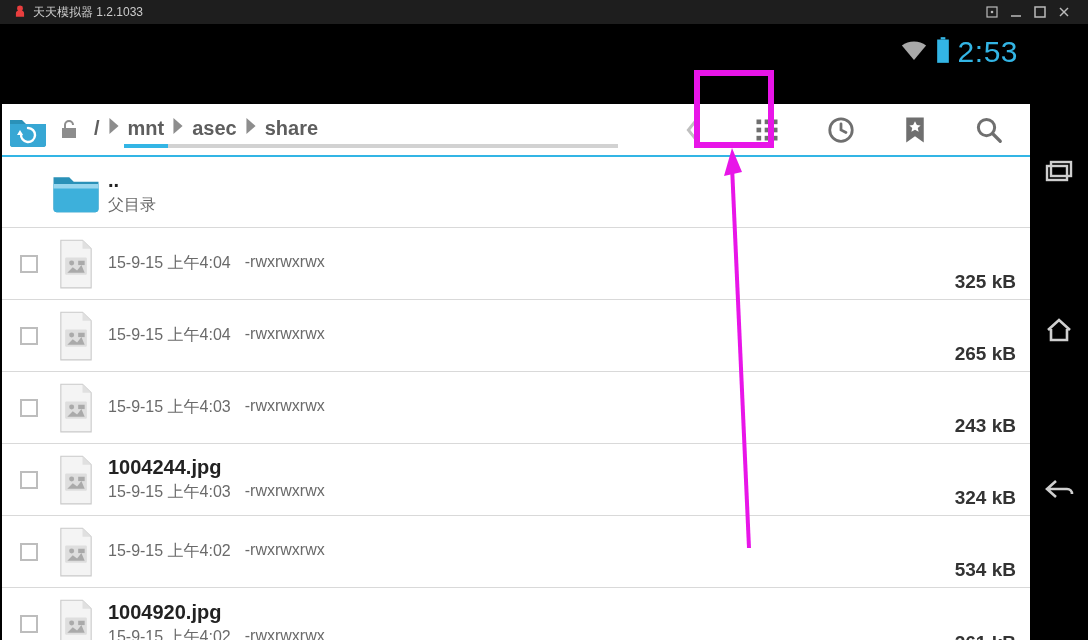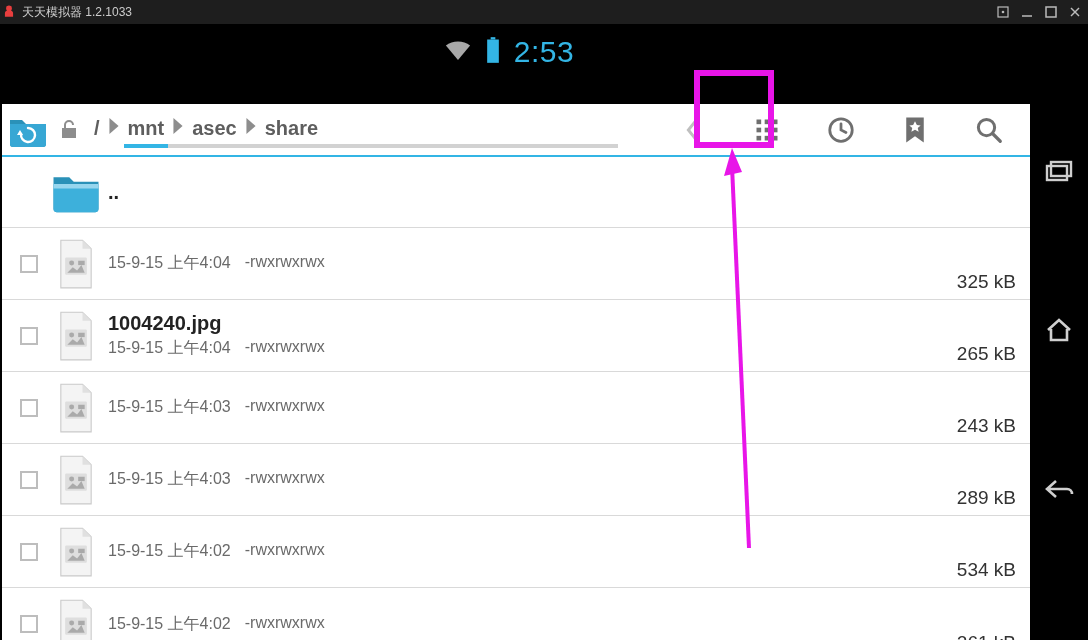--- a/index.html
+++ b/index.html
@@ -13,21 +13,21 @@
   }
 
   
   .emu-titlebar {
     height: 24px;
     background: #1e1e1e;
     display: flex;
     align-items: center;
     color: #ccc;
     font-size: 12px;
-    padding: 0 2px;
+    padding: 0 13px;
     user-select: none;
   }
   .emu-titlebar .emu-logo {
     width: 14px; height: 14px;
     margin-right: 6px;
     position: relative;
   }
   .emu-titlebar .emu-logo svg { display:block; }
   .emu-titlebar .spacer { flex: 1; }
   .emu-titlebar .win-btn {
@@ -44,23 +44,23 @@
     left: 0; top: 24px;
     width: 1030px; height: 616px;  
     background: #000;
   }
 
   .status-bar {
     height: 56px;
     background: #000;
     display: flex;
     align-items: center;
-    justify-content: center;
+    justify-content: flex-end;
     padding-right: 12px;
-    gap: 14px;
+    gap: 8px;
     color: #33b5e5;
   }
   .status-bar .wifi-ico { color:#a9a9a9; }
   .status-bar .clock {
     font-size: 30px;
     font-weight: 300;
     color: #33b5e5;
     letter-spacing: 0.5px;
   }
 
@@ -186,21 +186,21 @@
     color:#222;
   }
   .row .sub {
     display:flex;
     gap: 14px;
     font-size: 16px;
     color:#6a6a6a;
   }
   .row .size {
     font-size: 19px;
-    font-weight: 400;
+    font-weight: 700;
     color:#333;
     align-self: flex-end;
     padding-bottom: 6px;
   }
 
   
   .sys-nav {
     position:absolute;
     right:0; top:24px;
     width: 58px; height: 616px;
@@ -359,20 +359,23 @@
         <span class="chk"></span>
         <span class="thumb">
           <svg width="54" height="46" viewBox="0 0 48 40">
             <path fill="#2a91b8" d="M4 6h14l4 4h22v24a3 3 0 0 1-3 3H7a3 3 0 0 1-3-3z"></path>
             <path fill="#3db0db" d="M4 12h40v22a3 3 0 0 1-3 3H7a3 3 0 0 1-3-3z"></path>
             <path fill="#bde7f6" opacity="0.7" d="M4 12h40v4H4z"></path>
           </svg>
         </span>
         <div class="meta">
           <span class="fname">..</span>
+          <span class="sub">
+              <span>父目录</span>
+            </span>
         </div>
       </div>
 
       <div class="row">
         <span class="chk">
             <span class="box"></span>
           </span>
         <span class="thumb">
           <svg width="44" height="52" viewBox="0 0 40 48">
               <path fill="#f4f4f4" stroke="#c9c9c9" d="M6 2h20l8 8v36H6z"></path>
@@ -404,21 +407,20 @@
               <path fill="#e0e0e0" d="M26 2v8h8z"></path>
               <g transform="translate(10 18)">
                 <rect width="20" height="16" rx="1" fill="#dedede"></rect>
                 <circle cx="6" cy="5" r="2.3" fill="#aaa"></circle>
                 <rect x="12" y="3" width="6" height="4" fill="#aaa"></rect>
                 <path fill="#aaa" d="M2 14l5-5 4 3 4-5 3 7z"></path>
               </g>
             </svg>
         </span>
         <div class="meta">
-          <span class="fname">1004240.jpg</span>
           <span class="sub">
             <span>15-9-15 上午4:04</span>
             <span>-rwxrwxrwx</span>
           </span>
         </div>
         <span class="size">265 kB</span>
       </div>
 
       <div class="row">
         <span class="chk">
@@ -455,26 +457,27 @@
               <path fill="#e0e0e0" d="M26 2v8h8z"></path>
               <g transform="translate(10 18)">
                 <rect width="20" height="16" rx="1" fill="#dedede"></rect>
                 <circle cx="6" cy="5" r="2.3" fill="#aaa"></circle>
                 <rect x="12" y="3" width="6" height="4" fill="#aaa"></rect>
                 <path fill="#aaa" d="M2 14l5-5 4 3 4-5 3 7z"></path>
               </g>
             </svg>
         </span>
         <div class="meta">
+          <span class="fname">1004244.jpg</span>
           <span class="sub">
             <span>15-9-15 上午4:03</span>
             <span>-rwxrwxrwx</span>
           </span>
         </div>
-        <span class="size">289 kB</span>
+        <span class="size">324 kB</span>
       </div>
 
       <div class="row">
         <span class="chk">
             <span class="box"></span>
           </span>
         <span class="thumb">
           <svg width="44" height="52" viewBox="0 0 40 48">
               <path fill="#f4f4f4" stroke="#c9c9c9" d="M6 2h20l8 8v36H6z"></path>
               <path fill="#e0e0e0" d="M26 2v8h8z"></path>
@@ -505,20 +508,21 @@
               <path fill="#e0e0e0" d="M26 2v8h8z"></path>
               <g transform="translate(10 18)">
                 <rect width="20" height="16" rx="1" fill="#dedede"></rect>
                 <circle cx="6" cy="5" r="2.3" fill="#aaa"></circle>
                 <rect x="12" y="3" width="6" height="4" fill="#aaa"></rect>
                 <path fill="#aaa" d="M2 14l5-5 4 3 4-5 3 7z"></path>
               </g>
             </svg>
         </span>
         <div class="meta">
+          <span class="fname">1004920.jpg</span>
           <span class="sub">
             <span>15-9-15 上午4:02</span>
             <span>-rwxrwxrwx</span>
           </span>
         </div>
         <span class="size">261 kB</span>
       </div>
 
     </div>
   </div>

